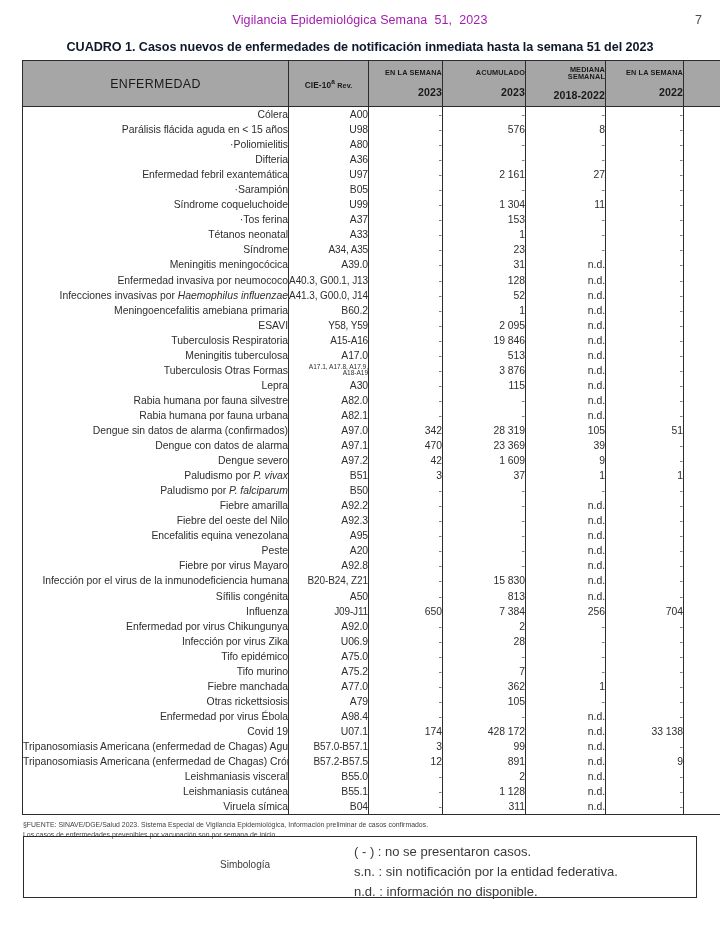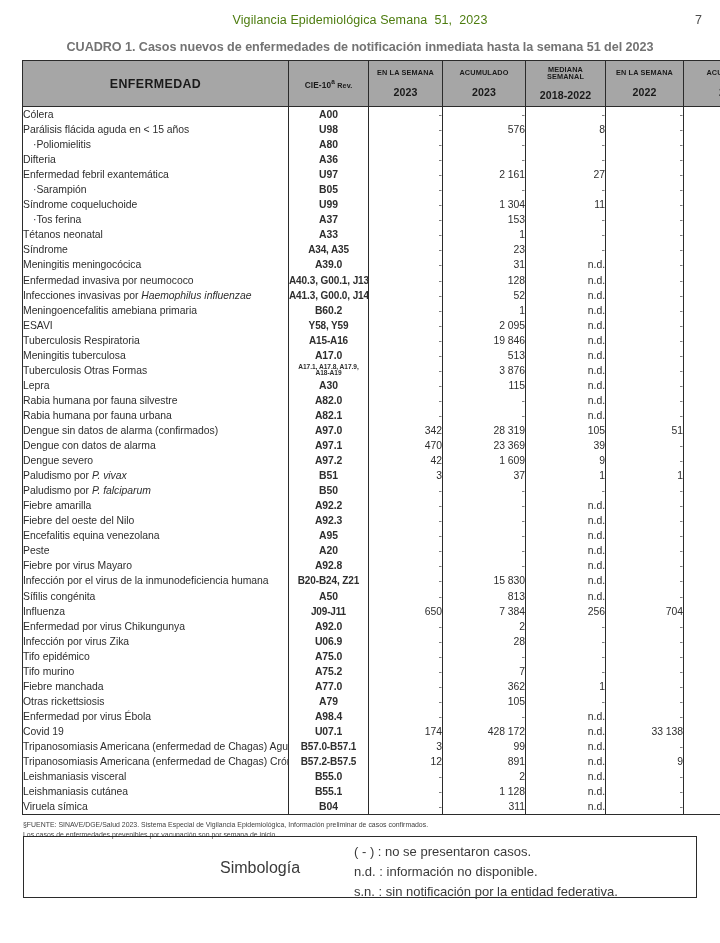--- a/index.html
+++ b/index.html
@@ -31,42 +31,42 @@
     width: 720px;
     height: 20px;
   }
   .runhead-title {
     position: absolute;
     left: 0;
     right: 0;
     top: 0;
     text-align: center;
     font-size: 12.5px;
-    color: #4d7c0f;
+    color: #a21caf;
     letter-spacing: 0.1px;
     white-space: pre;
   }
   .runhead-pageno {
     position: absolute;
     right: 18px;
     top: 0;
     font-size: 12.5px;
     color: #4d4d4d;
   }
 
   
   .cuadro-title {
     position: absolute;
     top: 40px;
     left: 0;
     width: 720px;
     text-align: center;
     font-size: 12.6px;
     font-weight: bold;
-    color: #737373;
+    color: #0f172a;
     letter-spacing: -0.05px;
   }
 
   
   .table-wrap {
     position: absolute;
     top: 60px;
     left: 22px;
     width: 676px;
   }
@@ -86,35 +86,35 @@
   table.maint thead th {
     background: #a6a6a6;
     border: 1.4px solid #2b2b2b;
     color: #1a1a1a;
     vertical-align: middle;
     padding: 0;
     height: 45px;
   }
   .th-enf {
     font-size: 12.4px;
-    font-weight: bold;
+    font-weight: normal;
     letter-spacing: 0.4px;
     text-align: center;
     margin-left: 48px;
   }
   .th-cie {
     font-size: 8.3px;
     font-weight: bold;
     text-align: center;
     letter-spacing: 0.1px;
   }
   .th-cie sup { font-size: 6.5px; vertical-align: super; }
   .th-cie .small-caps { font-size: 7.2px; }
   .th-two {
-    text-align: center;
+    text-align: right;
     line-height: 1.18;
   }
   .th-two .l1 {
     display: block;
     font-size: 7.3px;
     font-weight: bold;
     letter-spacing: 0.15px;
     text-transform: uppercase;
   }
   .th-two .l2 {
@@ -141,33 +141,33 @@
     white-space: nowrap;
   }
   table.maint tbody tr:last-child td {
     border-bottom: 1.4px solid #2b2b2b;
   }
   table.maint tbody tr:first-child td {
     border-top: 1.4px solid #2b2b2b;
   }
 
   td.enf {
-    text-align: left;
+    text-align: right;
     padding-left: 5px;
     font-size: 10.5px;
     color: #3a3a3a;
     letter-spacing: -0.03px;
   }
   td.enf .sub { padding-left: 10px; }
   td.enf i { font-style: italic; }
 
   td.cie {
-    text-align: center;
+    text-align: right;
     font-size: 9.6px;
-    font-weight: bold;
+    font-weight: normal;
     color: #1a1a1a;
     letter-spacing: -0.1px;
   }
   td.cie.tiny {
     font-size: 6.6px;
     letter-spacing: -0.05px;
     line-height: 1.0;
   }
   td.cie.tiny .l2 { display: block; }
   td.cie.small {
@@ -208,21 +208,21 @@
     top: 836px;
     width: 674px;
     height: 62px;
     border: 1.3px solid #2b2b2b;
     box-sizing: border-box;
   }
   .simb-label {
     position: absolute;
     left: 196px;
     top: 22px;
-    font-size: 16px;
+    font-size: 10px;
     color: #3a3a3a;
   }
   .simb-list {
     position: absolute;
     left: 330px;
     top: 5px;
     font-size: 13px;
     color: #3a3a3a;
     line-height: 1.52;
   }
@@ -711,18 +711,18 @@
 
   <div class="footnotes">
     <div>§FUENTE: SINAVE/DGE/Salud 2023. Sistema Especial de Vigilancia Epidemiológica, Información preliminar de casos confirmados.</div>
     <div>Los casos de enfermedades prevenibles por vacunación son por semana de inicio.</div>
   </div>
 
   <div class="simbologia">
     <div class="simb-label">Simbología</div>
     <div class="simb-list" id="simb-list">
         <div>( - ) : no se presentaron casos.</div>
+        <div>s.n. : sin notificación por la entidad federativa.</div>
         <div>n.d. : información no disponible.</div>
-        <div>s.n. : sin notificación por la entidad federativa.</div>
       </div>
   </div>
 
 </div>
 
 </body></html>

